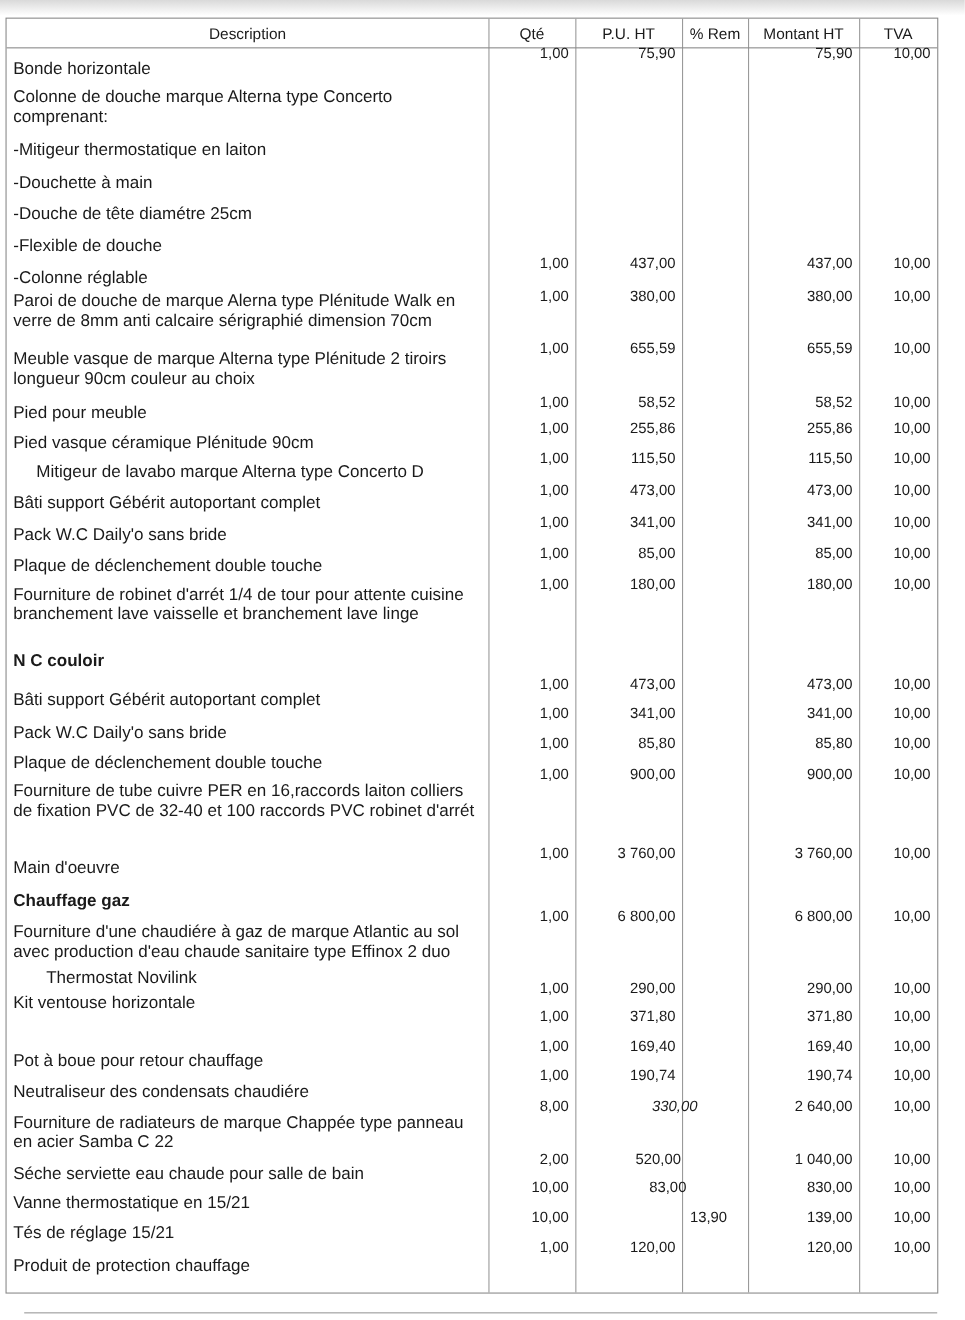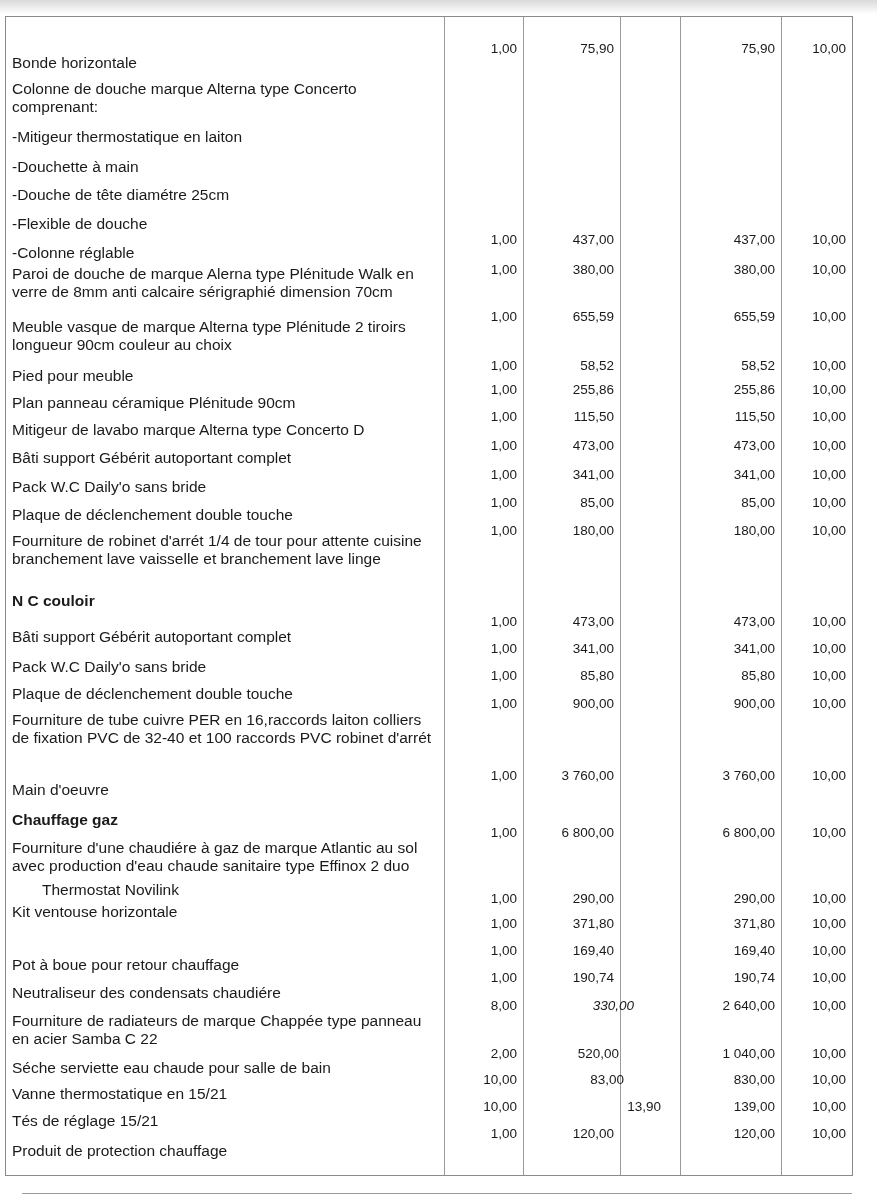--- a/index.html
+++ b/index.html
@@ -43,20 +43,28 @@
 
 <div class="topshade"></div>
 
 <div class="sheet">
   <div class="vline" style="left:438px"></div>
   <div class="vline" style="left:517px"></div>
   <div class="vline" style="left:614px"></div>
   <div class="vline" style="left:674px"></div>
   <div class="vline" style="left:775px"></div>
 
+  <div class="hdr">
+    <span style="left:0;width:438px">Description</span>
+    <span style="left:438px;width:79px">Qté</span>
+    <span style="left:517px;width:97px">P.U. HT</span>
+    <span style="left:614px;width:60px">% Rem</span>
+    <span style="left:674px;width:101px">Montant HT</span>
+    <span style="left:775px;width:71px">TVA</span>
+  </div>
 
   <div id="rows">
       <div class="desc" style="top: 37px;">Bonde horizontale</div>
       <div class="num" style="left: 438px; width: 73px; top: 24px;">1,00</div>
       <div class="num" style="left: 517px; width: 91px; top: 24px;">75,90</div>
       <div class="num" style="left: 674px; width: 95px; top: 24px;">75,90</div>
       <div class="num" style="left: 775px; width: 65px; top: 24px;">10,00</div>
       <div class="desc" style="top: 63px;">Colonne de douche marque Alterna type Concerto comprenant:</div>
       <div class="desc" style="top: 111px;">-Mitigeur thermostatique en laiton</div>
       <div class="desc" style="top: 141px;">-Douchette à main</div>
@@ -75,26 +83,26 @@
       <div class="desc" style="top: 301px;">Meuble vasque de marque Alterna type Plénitude 2 tiroirs longueur 90cm couleur au choix</div>
       <div class="num" style="left: 438px; width: 73px; top: 292px;">1,00</div>
       <div class="num" style="left: 517px; width: 91px; top: 292px;">655,59</div>
       <div class="num" style="left: 674px; width: 95px; top: 292px;">655,59</div>
       <div class="num" style="left: 775px; width: 65px; top: 292px;">10,00</div>
       <div class="desc" style="top: 350px;">Pied pour meuble</div>
       <div class="num" style="left: 438px; width: 73px; top: 341px;">1,00</div>
       <div class="num" style="left: 517px; width: 91px; top: 341px;">58,52</div>
       <div class="num" style="left: 674px; width: 95px; top: 341px;">58,52</div>
       <div class="num" style="left: 775px; width: 65px; top: 341px;">10,00</div>
-      <div class="desc" style="top: 377px;">Plan panneau céramique Plénitude 90cm</div>
+      <div class="desc" style="top: 377px;">Pied vasque céramique Plénitude 90cm</div>
       <div class="num" style="left: 438px; width: 73px; top: 365px;">1,00</div>
       <div class="num" style="left: 517px; width: 91px; top: 365px;">255,86</div>
       <div class="num" style="left: 674px; width: 95px; top: 365px;">255,86</div>
       <div class="num" style="left: 775px; width: 65px; top: 365px;">10,00</div>
-      <div class="desc" style="top: 404px;">Mitigeur de lavabo marque Alterna type Concerto D</div>
+      <div class="desc" style="top: 404px; margin-left: 21px;">Mitigeur de lavabo marque Alterna type Concerto D</div>
       <div class="num" style="left: 438px; width: 73px; top: 392px;">1,00</div>
       <div class="num" style="left: 517px; width: 91px; top: 392px;">115,50</div>
       <div class="num" style="left: 674px; width: 95px; top: 392px;">115,50</div>
       <div class="num" style="left: 775px; width: 65px; top: 392px;">10,00</div>
       <div class="desc" style="top: 432px;">Bâti support Gébérit autoportant complet</div>
       <div class="num" style="left: 438px; width: 73px; top: 421px;">1,00</div>
       <div class="num" style="left: 517px; width: 91px; top: 421px;">473,00</div>
       <div class="num" style="left: 674px; width: 95px; top: 421px;">473,00</div>
       <div class="num" style="left: 775px; width: 65px; top: 421px;">10,00</div>
       <div class="desc" style="top: 461px;">Pack W.C Daily'o sans bride</div>

